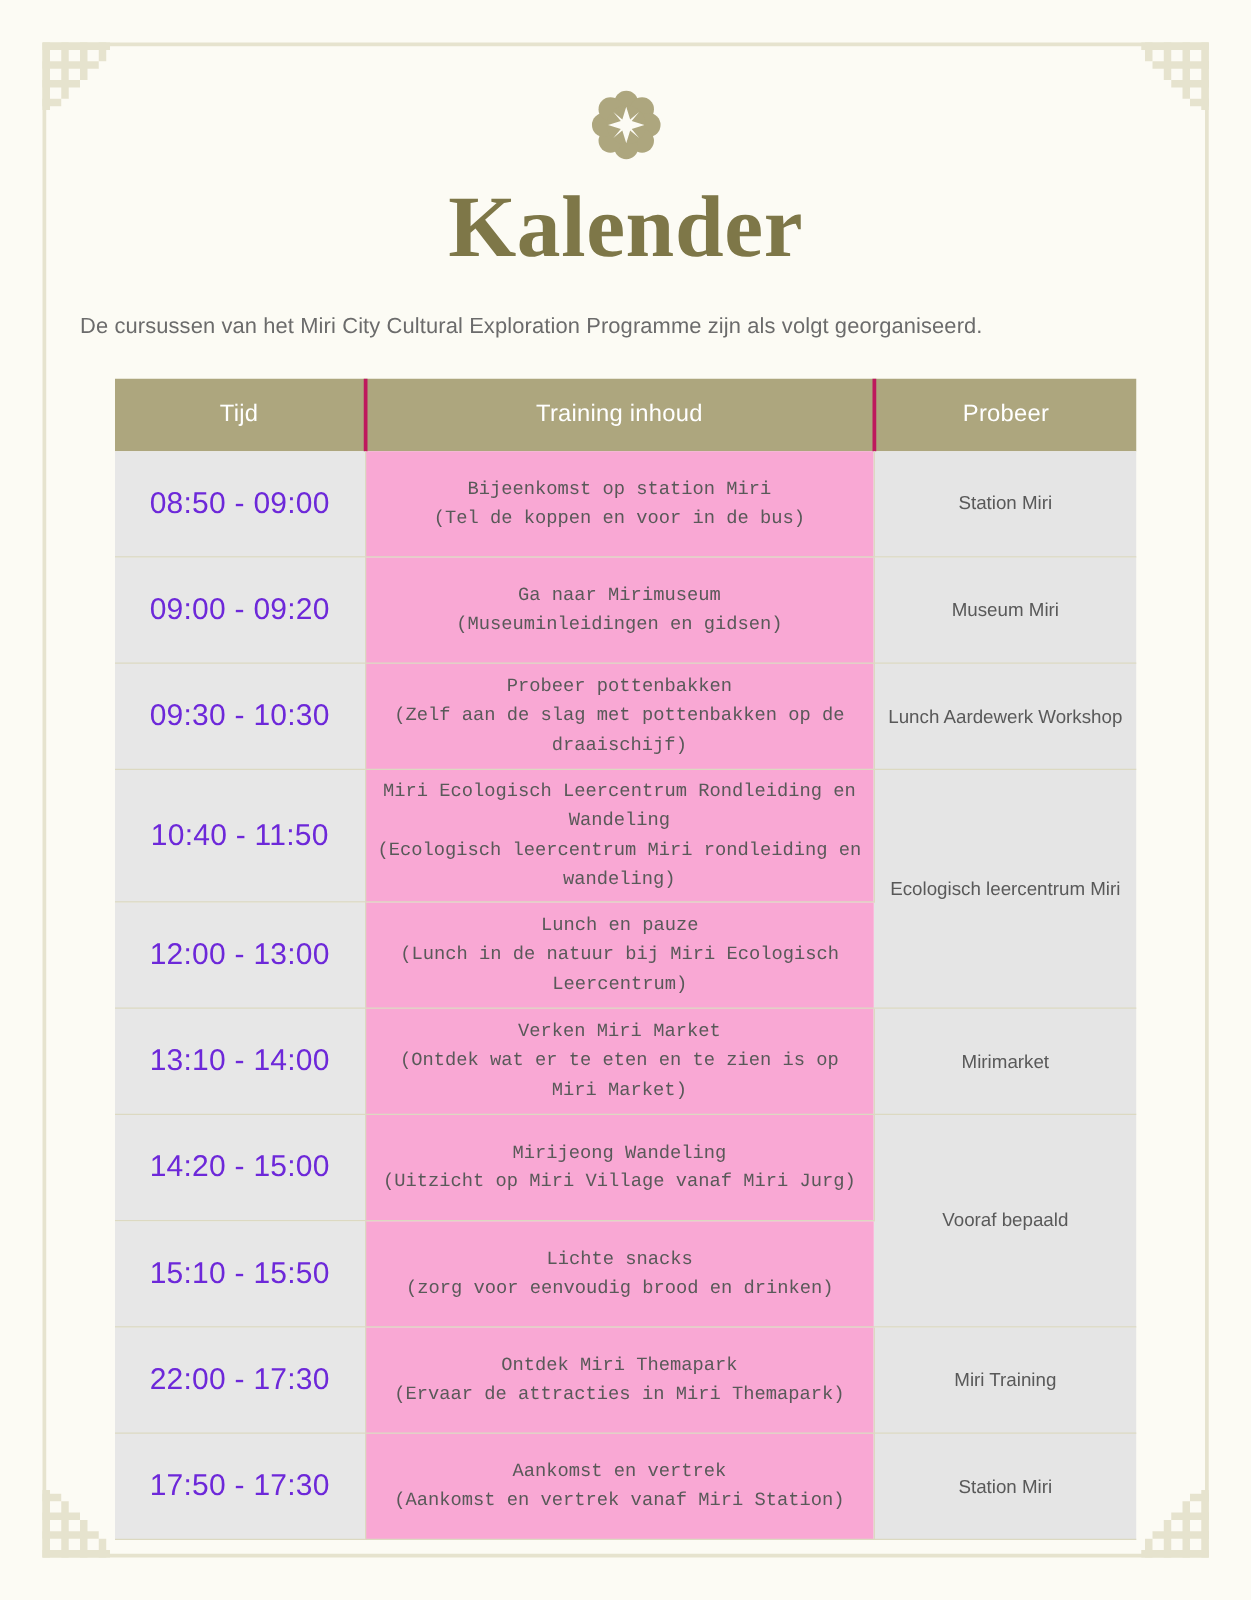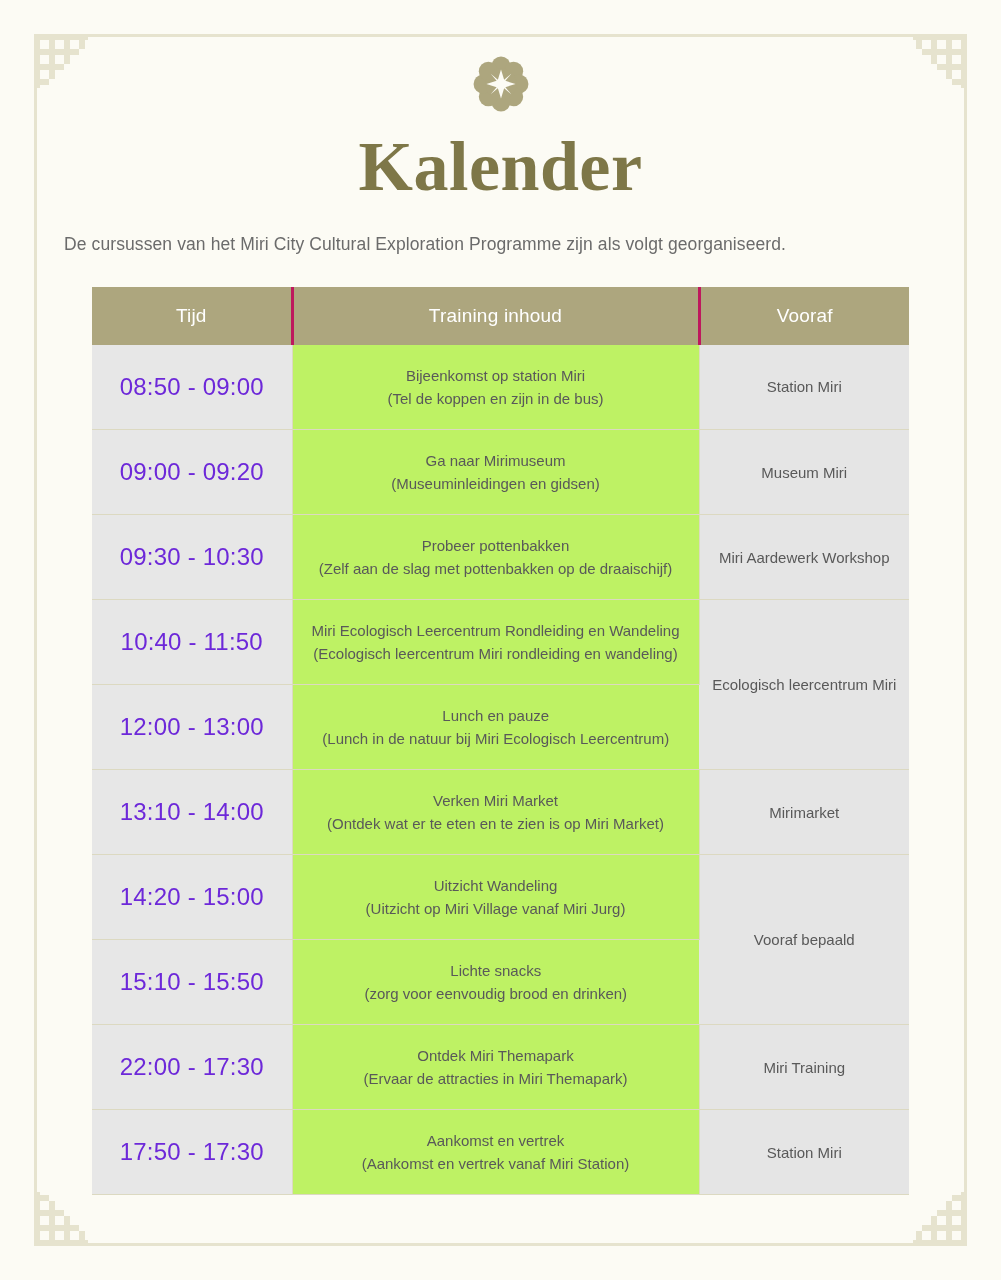--- a/index.html
+++ b/index.html
@@ -44,21 +44,21 @@
     display: block;
   }
 
   
   .page {
     position: absolute;
     left: 0; top: 0;
     width: 1001px;
     height: 1280px;
     box-sizing: border-box;
-    padding: 0 64px;
+    padding: 16px 64px;
   }
 
   .flower-wrap {
     margin-top: 56px;
     text-align: center;
     height: 58px;
   }
   .flower {
     display: inline-block;
     width: 56px;
@@ -123,24 +123,25 @@
   tbody tr:last-child td { border-bottom: 1px solid #DCD9C1; }
 
   td.time {
     background: #E7E7E7;
     font-size: 24px;
     color: #6d28d9;
     height: 85px;
     letter-spacing: 0.2px;
   }
   td.content {
-    background: #bef264;
+    background: #f9a8d4;
     font-size: 15px;
     line-height: 1.55;
     padding: 6px 8px;
+    font-family: Liberation Mono, monospace;
   }
   td.loc {
     background: #e5e5e5;
     font-size: 15px;
     padding: 6px 6px;
   }
   td.content .line2 {
     display: block;
   }
 </style>
@@ -219,56 +220,56 @@
     <table class="sched">
       <colgroup>
         <col class="c-time">
         <col class="c-cont">
         <col class="c-loc">
       </colgroup>
       <thead>
         <tr>
           <th>Tijd</th>
           <th>Training inhoud</th>
-          <th>Vooraf</th>
+          <th>Probeer</th>
         </tr>
       </thead>
       <tbody id="sched-body">
           <tr>
             <td class="time">08:50 - 09:00</td>
-            <td class="content"><span>Bijeenkomst op station Miri</span><span class="line2">(Tel de koppen en zijn in de bus)</span></td>
+            <td class="content"><span>Bijeenkomst op station Miri</span><span class="line2">(Tel de koppen en voor in de bus)</span></td>
             <td class="loc">Station Miri</td>
           </tr>
           <tr>
             <td class="time">09:00 - 09:20</td>
             <td class="content"><span>Ga naar Mirimuseum</span><span class="line2">(Museuminleidingen en gidsen)</span></td>
             <td class="loc">Museum Miri</td>
           </tr>
           <tr>
             <td class="time">09:30 - 10:30</td>
             <td class="content"><span>Probeer pottenbakken</span><span class="line2">(Zelf aan de slag met pottenbakken op de draaischijf)</span></td>
-            <td class="loc">Miri Aardewerk Workshop</td>
+            <td class="loc">Lunch Aardewerk Workshop</td>
           </tr>
           <tr>
             <td class="time">10:40 - 11:50</td>
             <td class="content"><span>Miri Ecologisch Leercentrum Rondleiding en Wandeling</span><span class="line2">(Ecologisch leercentrum Miri rondleiding en wandeling)</span></td>
             <td class="loc" rowspan="2">Ecologisch leercentrum Miri</td>
           </tr>
           <tr>
             <td class="time">12:00 - 13:00</td>
             <td class="content"><span>Lunch en pauze</span><span class="line2">(Lunch in de natuur bij Miri Ecologisch Leercentrum)</span></td>
           </tr>
           <tr>
             <td class="time">13:10 - 14:00</td>
             <td class="content"><span>Verken Miri Market</span><span class="line2">(Ontdek wat er te eten en te zien is op Miri Market)</span></td>
             <td class="loc">Mirimarket</td>
           </tr>
           <tr>
             <td class="time">14:20 - 15:00</td>
-            <td class="content"><span>Uitzicht Wandeling</span><span class="line2">(Uitzicht op Miri Village vanaf Miri Jurg)</span></td>
+            <td class="content"><span>Mirijeong Wandeling</span><span class="line2">(Uitzicht op Miri Village vanaf Miri Jurg)</span></td>
             <td class="loc" rowspan="2">Vooraf bepaald</td>
           </tr>
           <tr>
             <td class="time">15:10 - 15:50</td>
             <td class="content"><span>Lichte snacks</span><span class="line2">(zorg voor eenvoudig brood en drinken)</span></td>
           </tr>
           <tr>
             <td class="time">22:00 - 17:30</td>
             <td class="content"><span>Ontdek Miri Themapark</span><span class="line2">(Ervaar de attracties in Miri Themapark)</span></td>
             <td class="loc">Miri Training</td>

